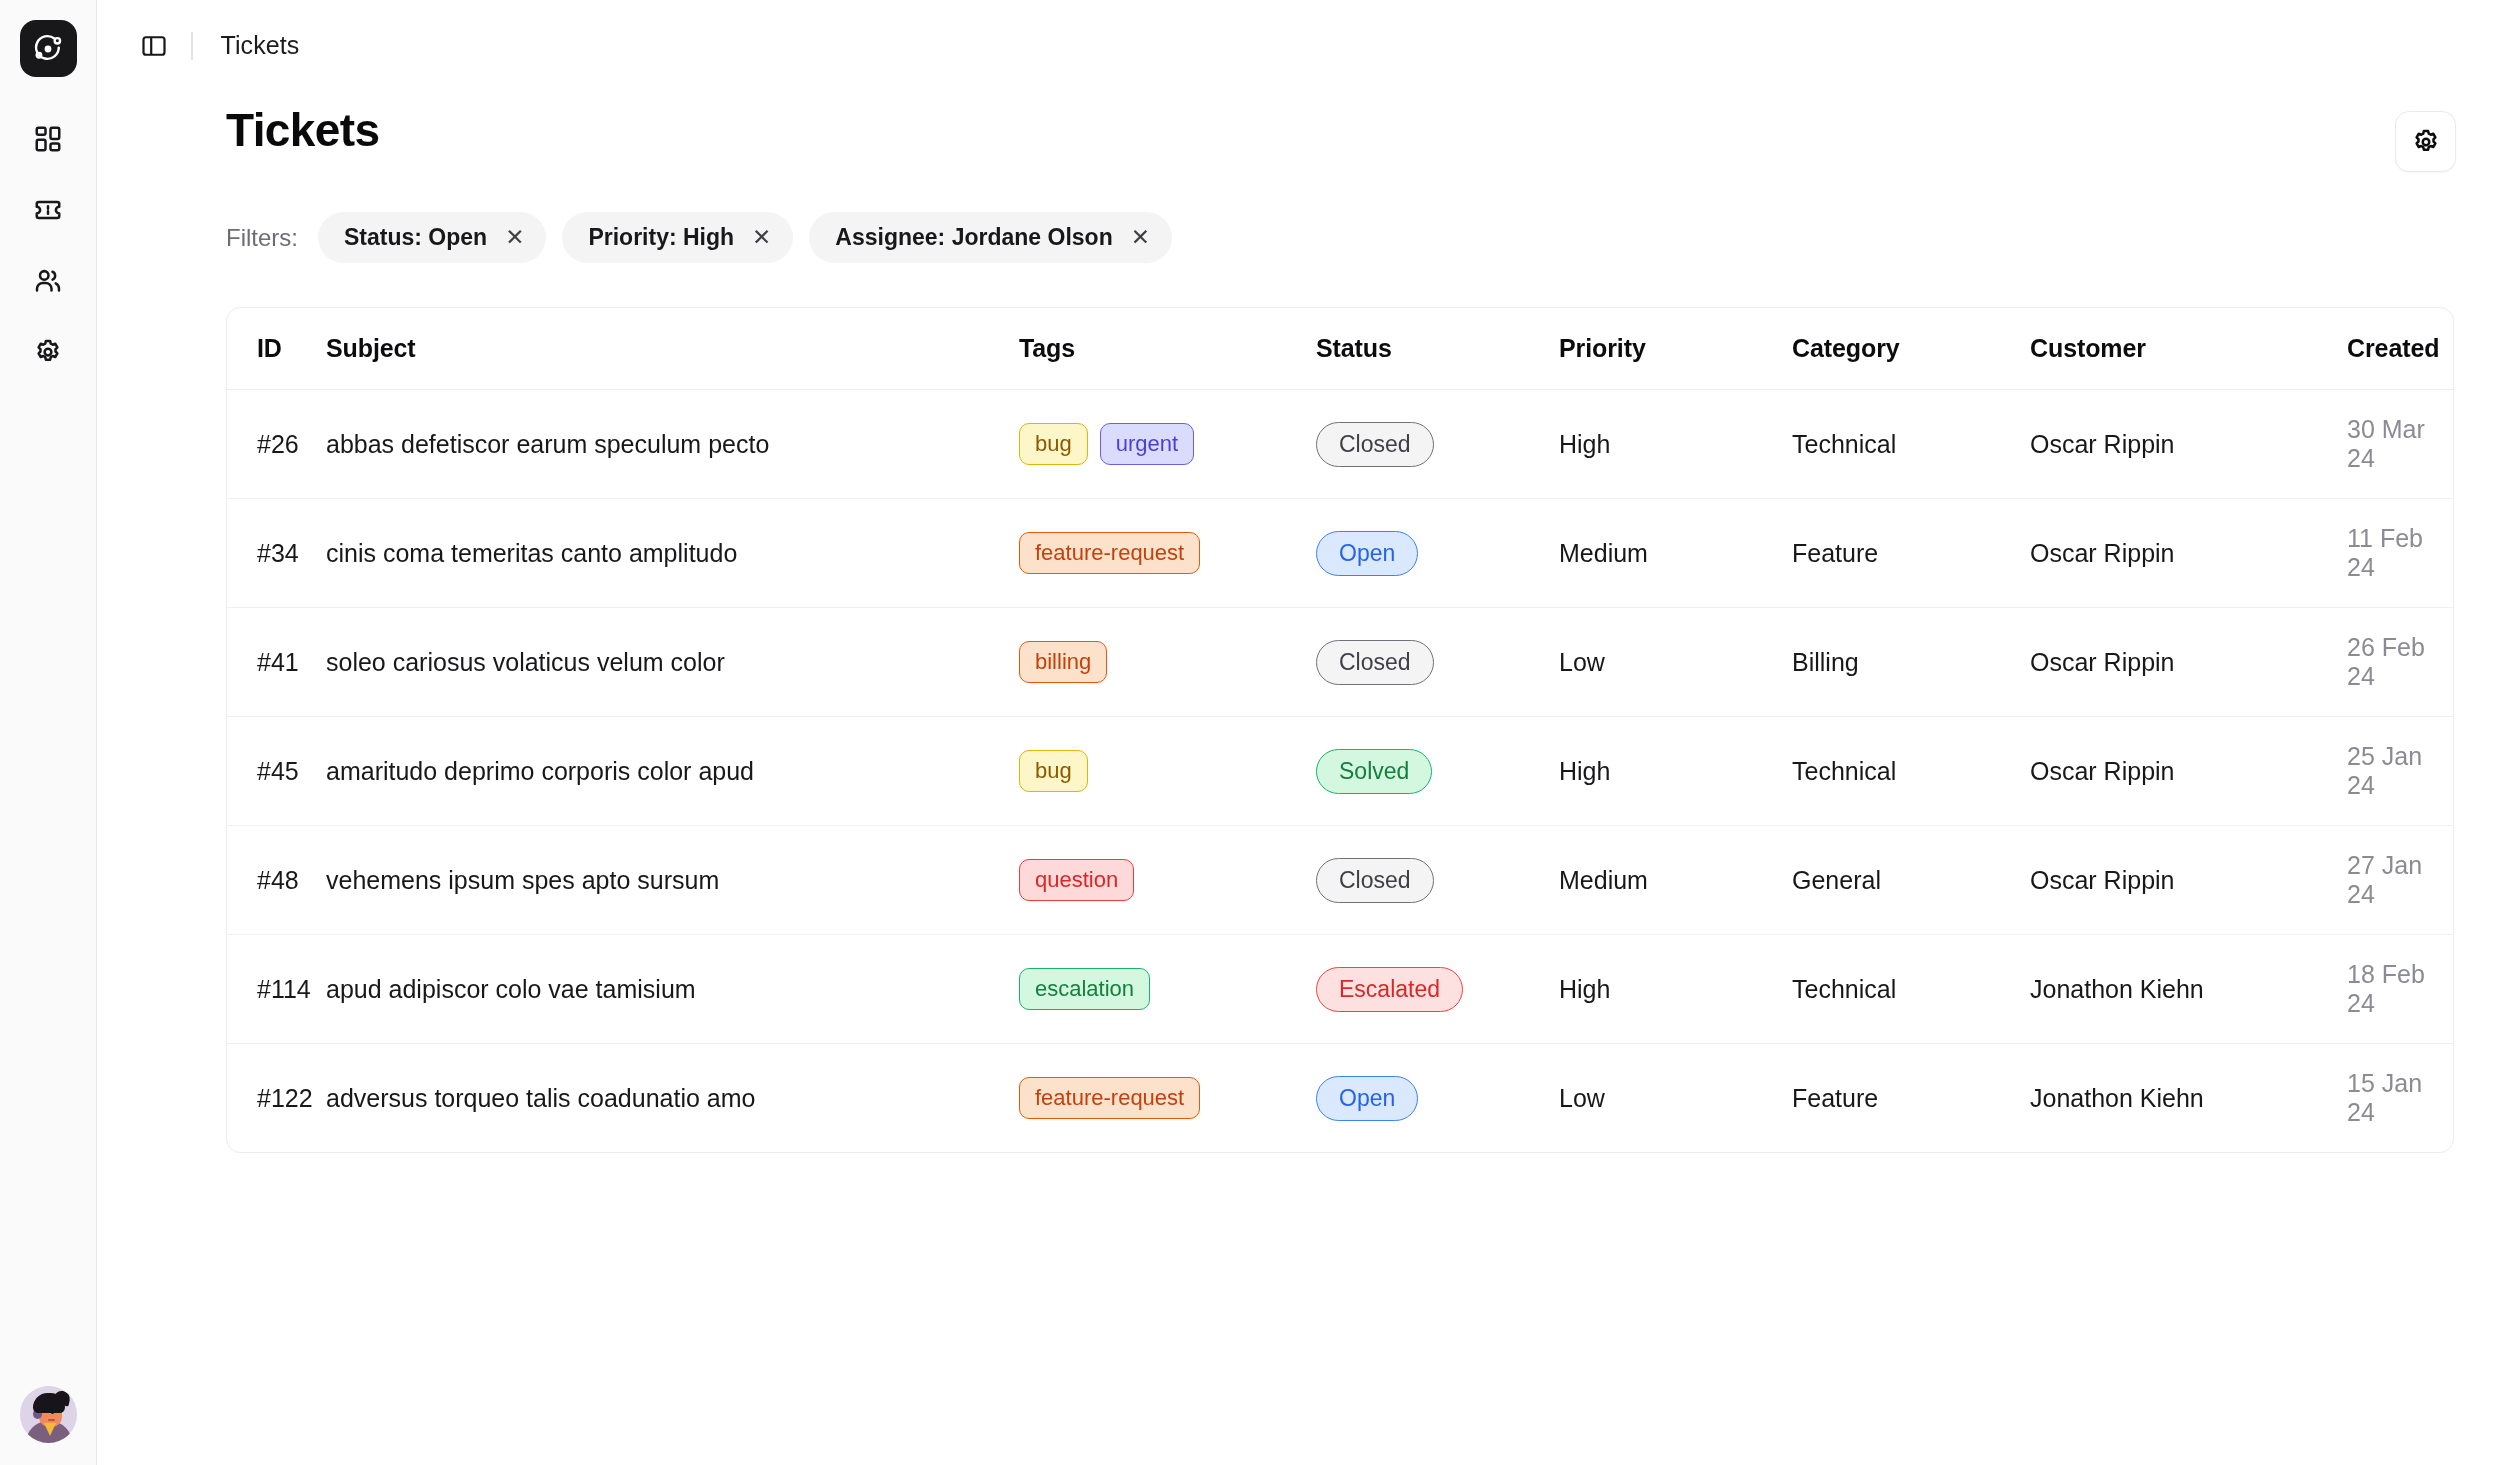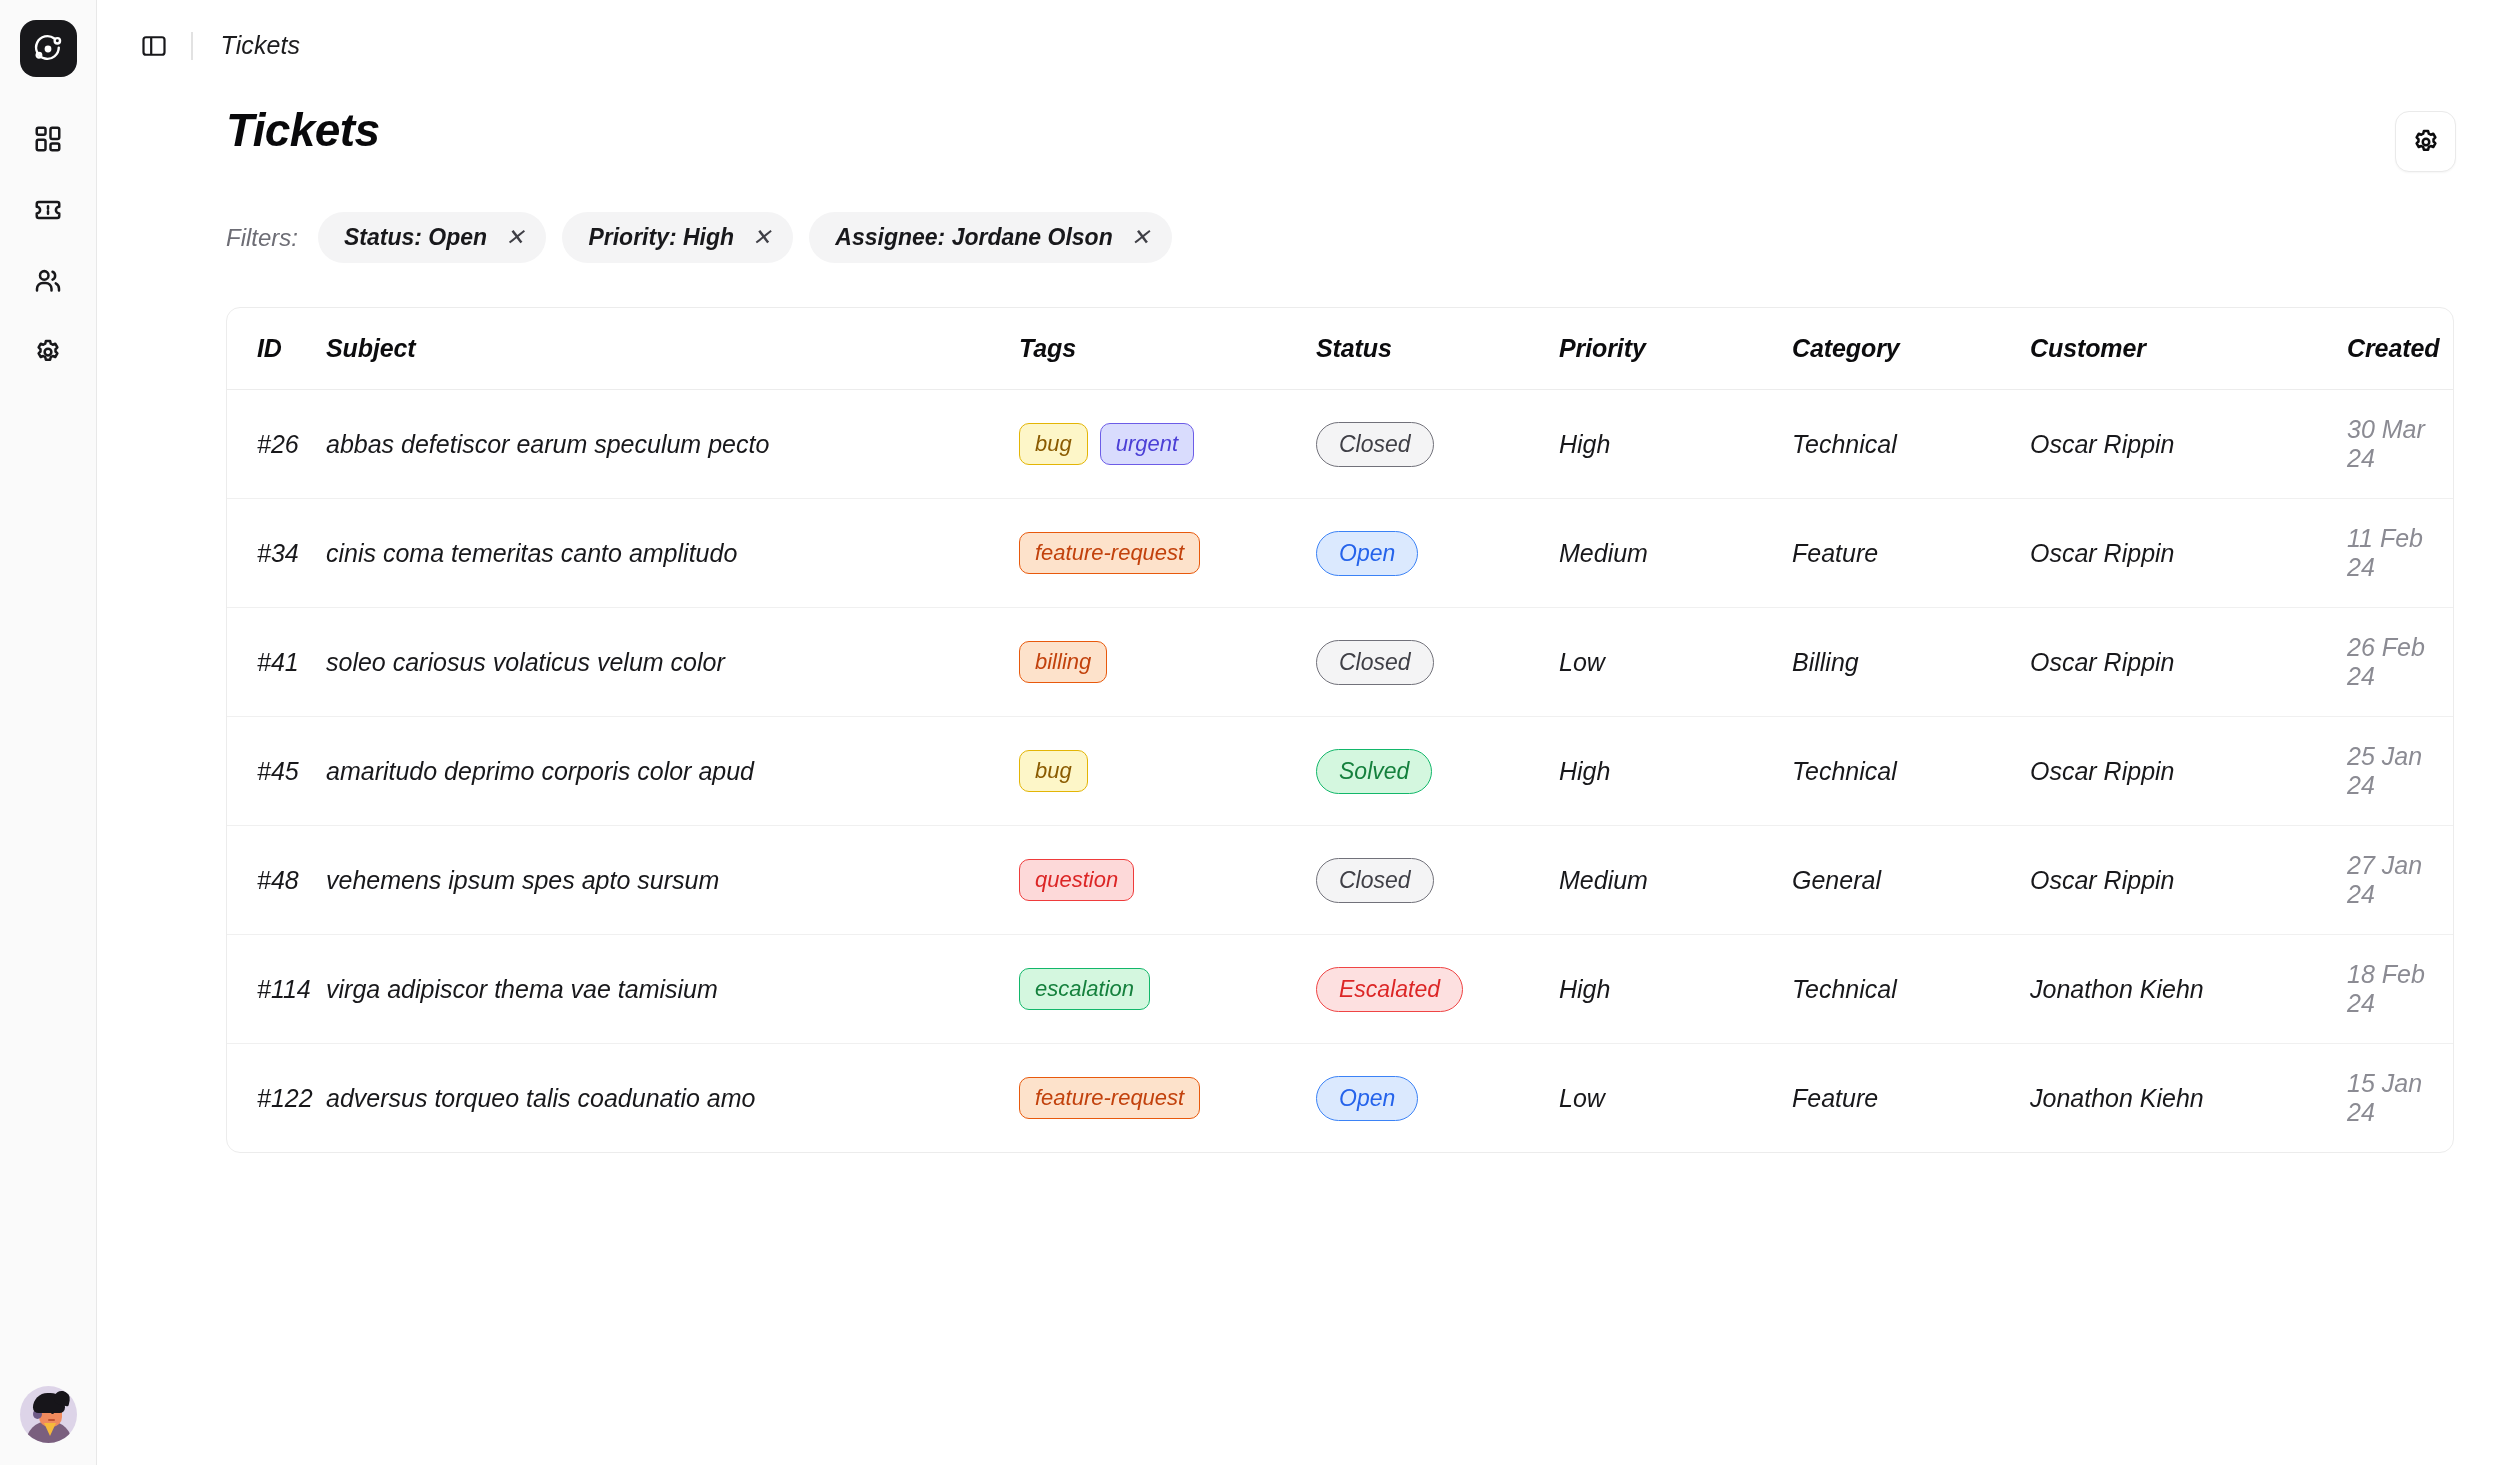--- a/index.html
+++ b/index.html
@@ -2,21 +2,21 @@
 <html><head>
 <meta charset="utf-8">
 <style>
   * { box-sizing: border-box; margin: 0; padding: 0; }
   html, body {
     width: 2515px; height: 1465px;
     background: #ffffff;
     font-family: "Liberation Sans", sans-serif;
     overflow: hidden;
   }
-  #app { display: flex; width: 2515px; height: 1465px; font-style: italic; }
+  #app { display: flex; width: 2515px; height: 1465px; }
 
   
   .sidebar {
     width: 97px; height: 1465px;
     background: #fafafa;
     border-right: 1.5px solid #e8e8e8;
     display: flex; flex-direction: column; align-items: center;
     flex: none;
     position: relative;
   }
@@ -337,21 +337,21 @@
                 </div>
               </td>
               <td class="c-sta"><span class="status st-closed">Closed</span></td>
               <td class="c-pri">Medium</td>
               <td class="c-cat">General</td>
               <td class="c-cus">Oscar Rippin</td>
               <td class="c-cre">27 Jan 24</td>
             </tr>
             <tr>
               <td class="c-id">#114</td>
-              <td class="c-sub">virga adipiscor thema vae tamisium</td>
+              <td class="c-sub">apud adipiscor colo vae tamisium</td>
               <td class="c-tag">
                 <div class="tagset">
                   <span class="tag tag-escalation">escalation</span>
                 </div>
               </td>
               <td class="c-sta"><span class="status st-escalated">Escalated</span></td>
               <td class="c-pri">High</td>
               <td class="c-cat">Technical</td>
               <td class="c-cus">Jonathon Kiehn</td>
               <td class="c-cre">18 Feb 24</td>

